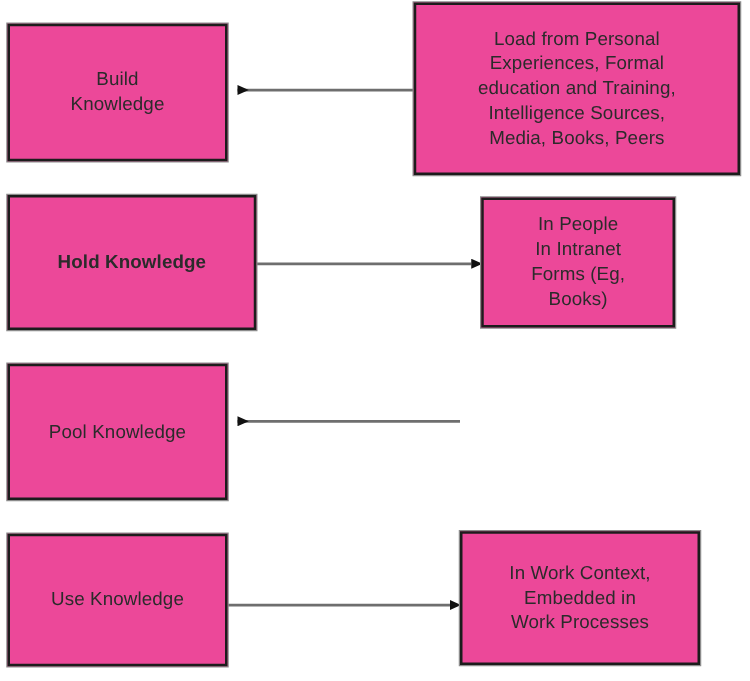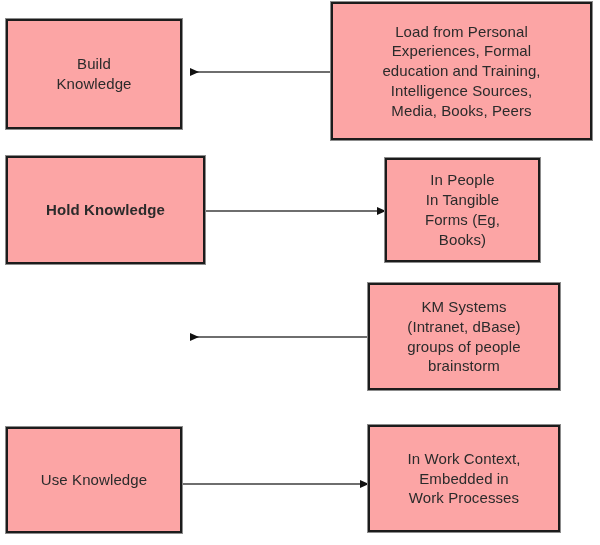--- a/index.html
+++ b/index.html
@@ -22,21 +22,21 @@
     left: 0;
     top: 0;
     width: 600px;
     height: 545px;
   }
 
   
   .node-box {
     position: absolute;
     box-sizing: border-box;
-    background: #fca5a5;
+    background: #ec4899;
     border: 2px solid #1c1c1c;
     box-shadow: 0 0 0 1px #8c8c8c;
     display: flex;
     align-items: center;
     justify-content: center;
     text-align: center;
     color: #2b2b2b;
     font-size: 15px;
     line-height: 1.32;
     letter-spacing: 0.1px;
@@ -96,30 +96,27 @@
 education and Training,
 Intelligence Sources,
 Media, Books, Peers</span>
   </div>
 
   <div class="node-box stage-box" style="left:6px; top:156px; width:199px; height:108px;font-weight:bold;">
     <span class="node-text">Hold Knowledge</span>
   </div>
   <div class="node-box detail-box" style="left:385px; top:158px; width:155px; height:104px;">
     <span class="node-text">In People
-In Tangible
+In Intranet
 Forms (Eg,
 Books)</span>
   </div>
 
-  <div class="node-box detail-box" style="left:368px; top:283px; width:192px; height:107px;">
-    <span class="node-text">KM Systems
-(Intranet, dBase)
-groups of people
-brainstorm</span>
+  <div class="node-box stage-box" style="left:6px; top:291px; width:176px; height:109px;">
+    <span class="node-text">Pool Knowledge</span>
   </div>
 
   <div class="node-box stage-box" style="left:6px; top:427px; width:176px; height:106px;text-align:right;">
     <span class="node-text">Use Knowledge</span>
   </div>
   <div class="node-box detail-box" style="left:368px; top:425px; width:192px; height:107px;justify-content:center;">
     <span class="node-text">In Work Context,
 Embedded in
 Work  Processes</span>
   </div>

